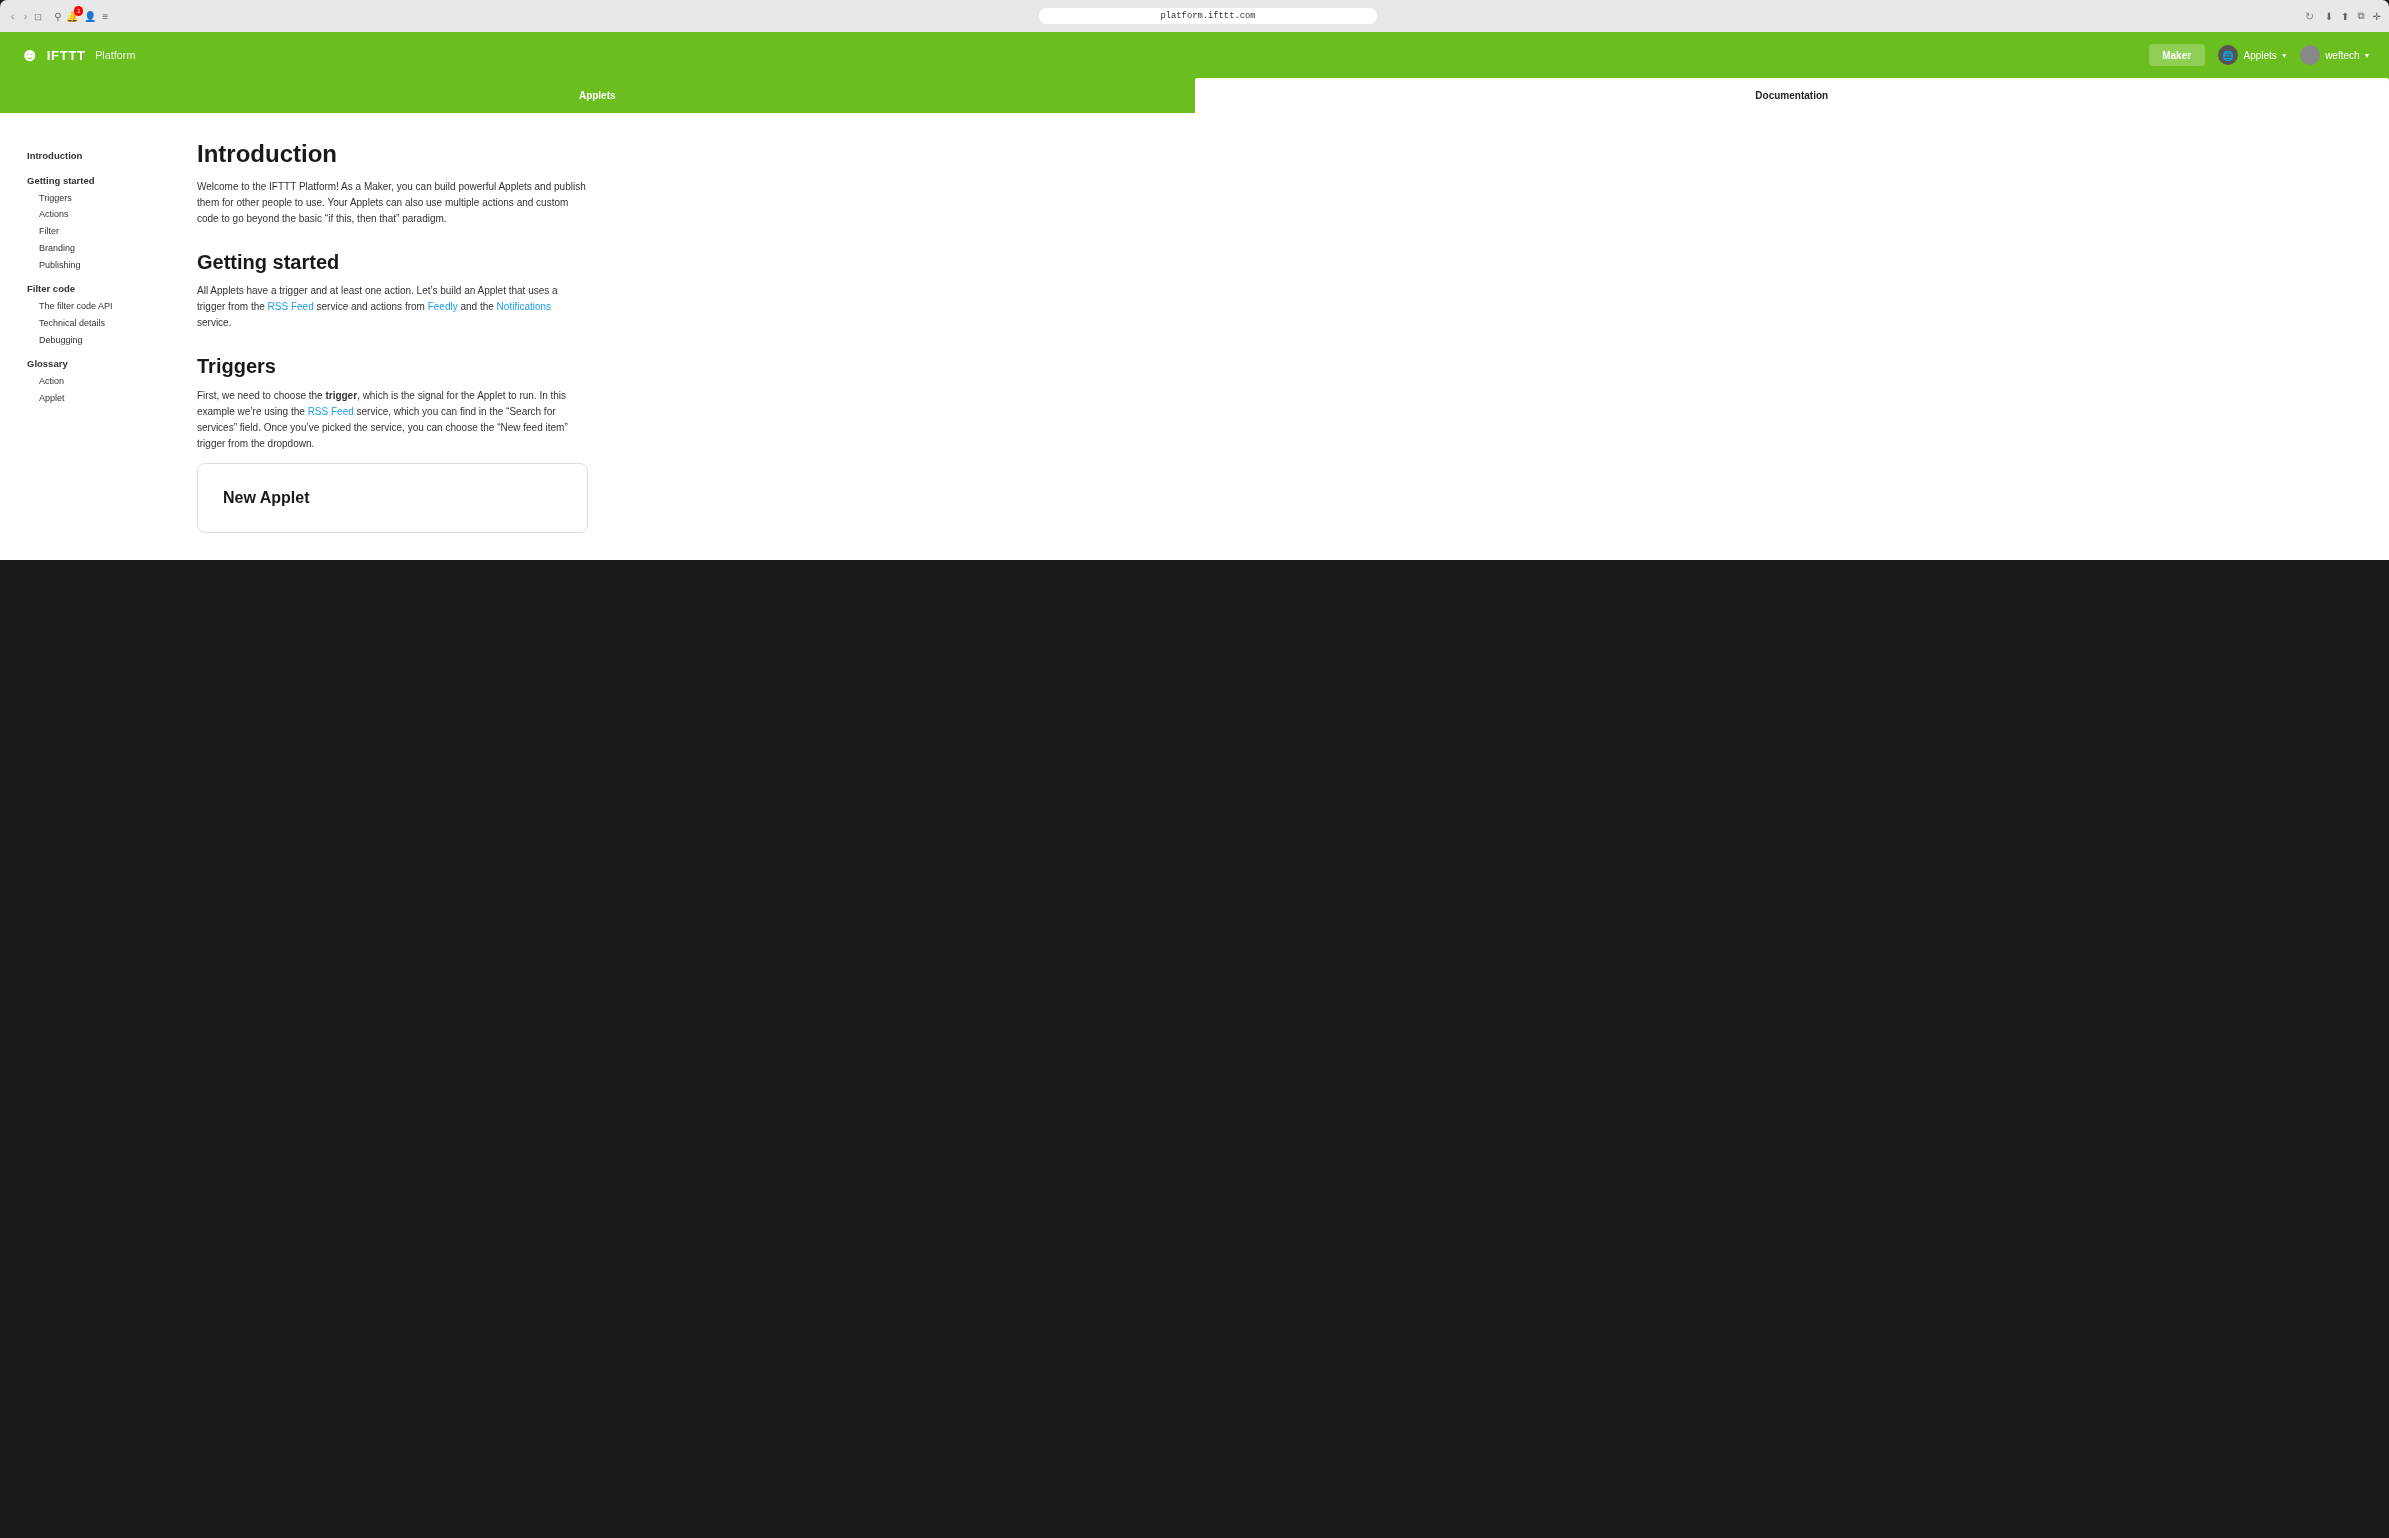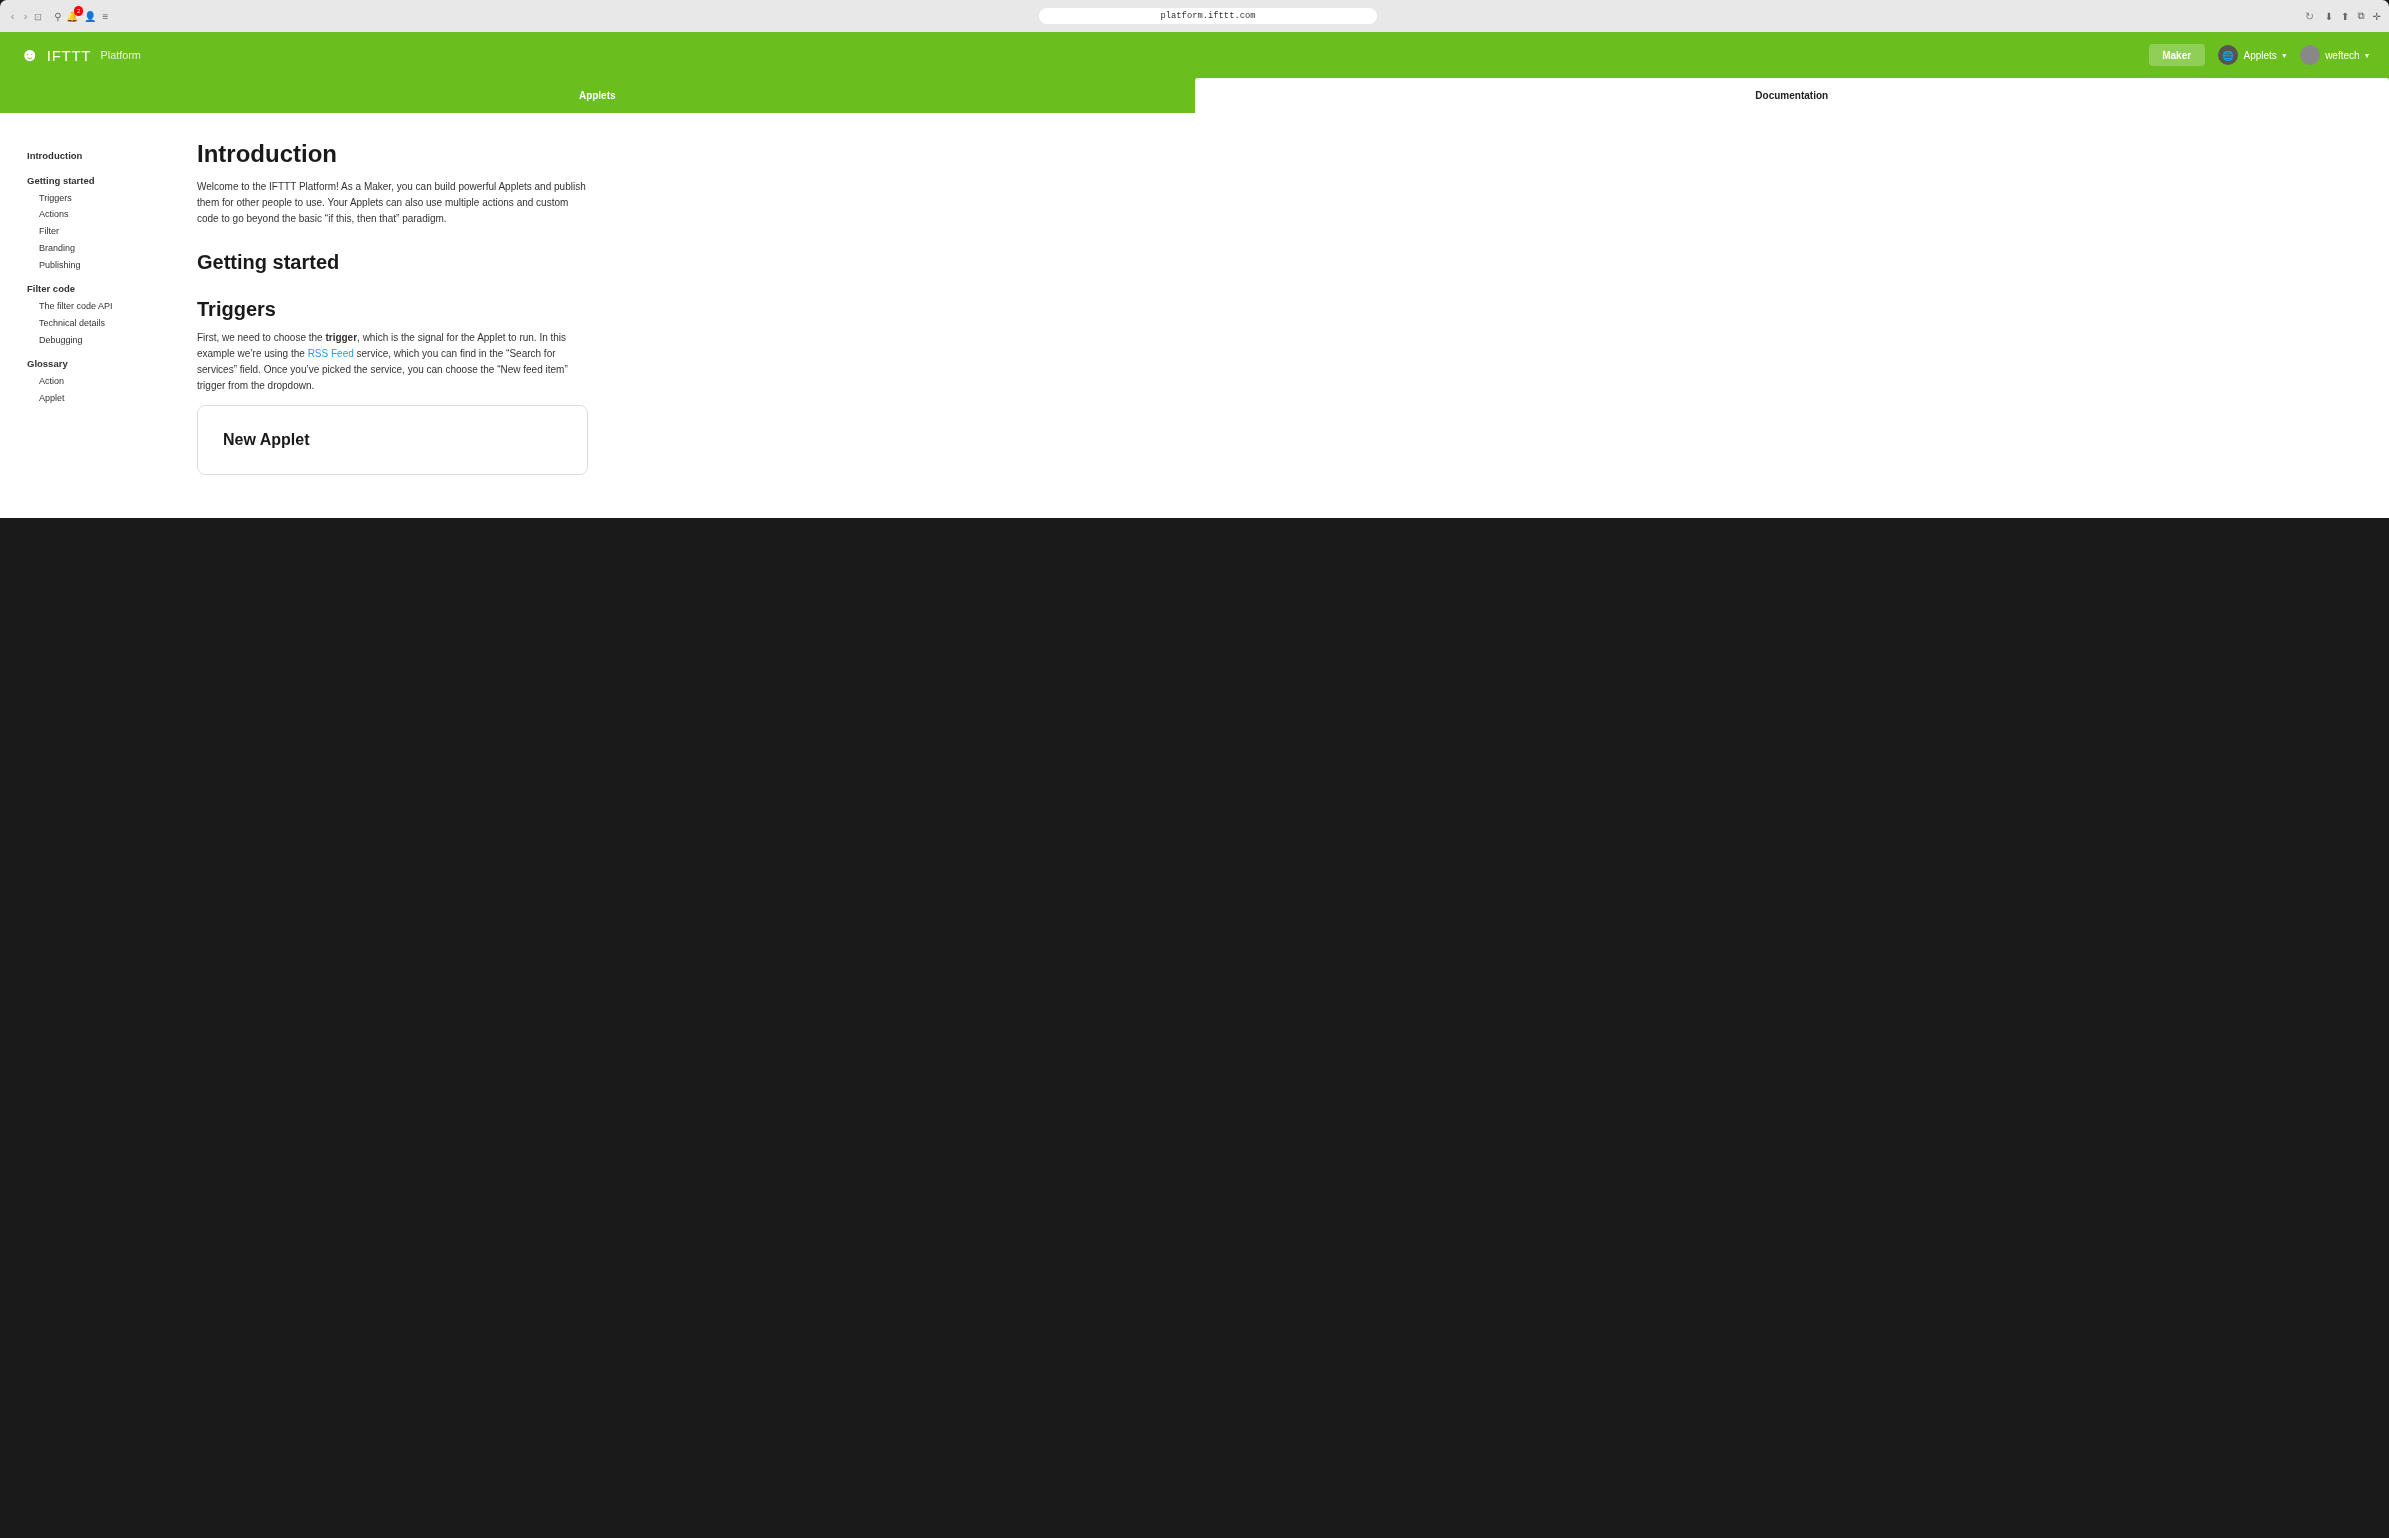--- a/index.html
+++ b/index.html
@@ -86,22 +86,22 @@
       display: flex;
       align-items: center;
       gap: 6.8px;
     }
     .logo-icon {
       color: white;
       font-size: 19px;
     }
     .logo-text {
       color: white;
-      font-size: 15px;
-      font-weight: 400;
+      font-size: 13px;
+      font-weight: 700;
       letter-spacing: 0.7px;
     }
     .platform-text {
       color: rgba(255,255,255,0.85);
       font-size: 10.8px;
       font-weight: 400;
       margin-left: 2.7px;
     }
     .header-nav {
       display: flex;
@@ -326,20 +326,23 @@
     <a class="sidebar-item top-level">Glossary</a>
     <a class="sidebar-item sub-item">Action</a>
     <a class="sidebar-item sub-item">Applet</a>
   </div>
 
   <div class="doc-content">
     <h1 class="doc-h1">Introduction</h1>
     <p class="doc-p">Welcome to the IFTTT Platform! As a Maker, you can build powerful Applets and publish them for other people to use. Your Applets can also use multiple actions and custom code to go beyond the basic “if this, then that” paradigm.</p>
 
     <h2 class="doc-h2">Getting started</h2>
+    <p class="doc-p">
+      <span>All Applets have a trigger and at least one action. Let’s build an Applet that uses a trigger from the </span><a class="doc-link">RSS Feed</a><span> service and actions from </span><a class="doc-link">Feedly</a><span> and the </span><a class="doc-link">Notifications</a><span> service.</span>
+    </p>
 
     <h2 class="doc-h2">Triggers</h2>
     <p class="doc-p">
       <span>First, we need to choose the </span><strong class="doc-bold">trigger</strong><span>, which is the signal for the Applet to run. In this example we’re using the </span><a class="doc-link">RSS Feed</a><span> service, which you can find in the “Search for services” field. Once you’ve picked the service, you can choose the “New feed item” trigger from the dropdown.</span>
     </p>
 
     <div class="new-applet-box">
       <div class="new-applet-title">New Applet</div>
     </div>
   </div>

